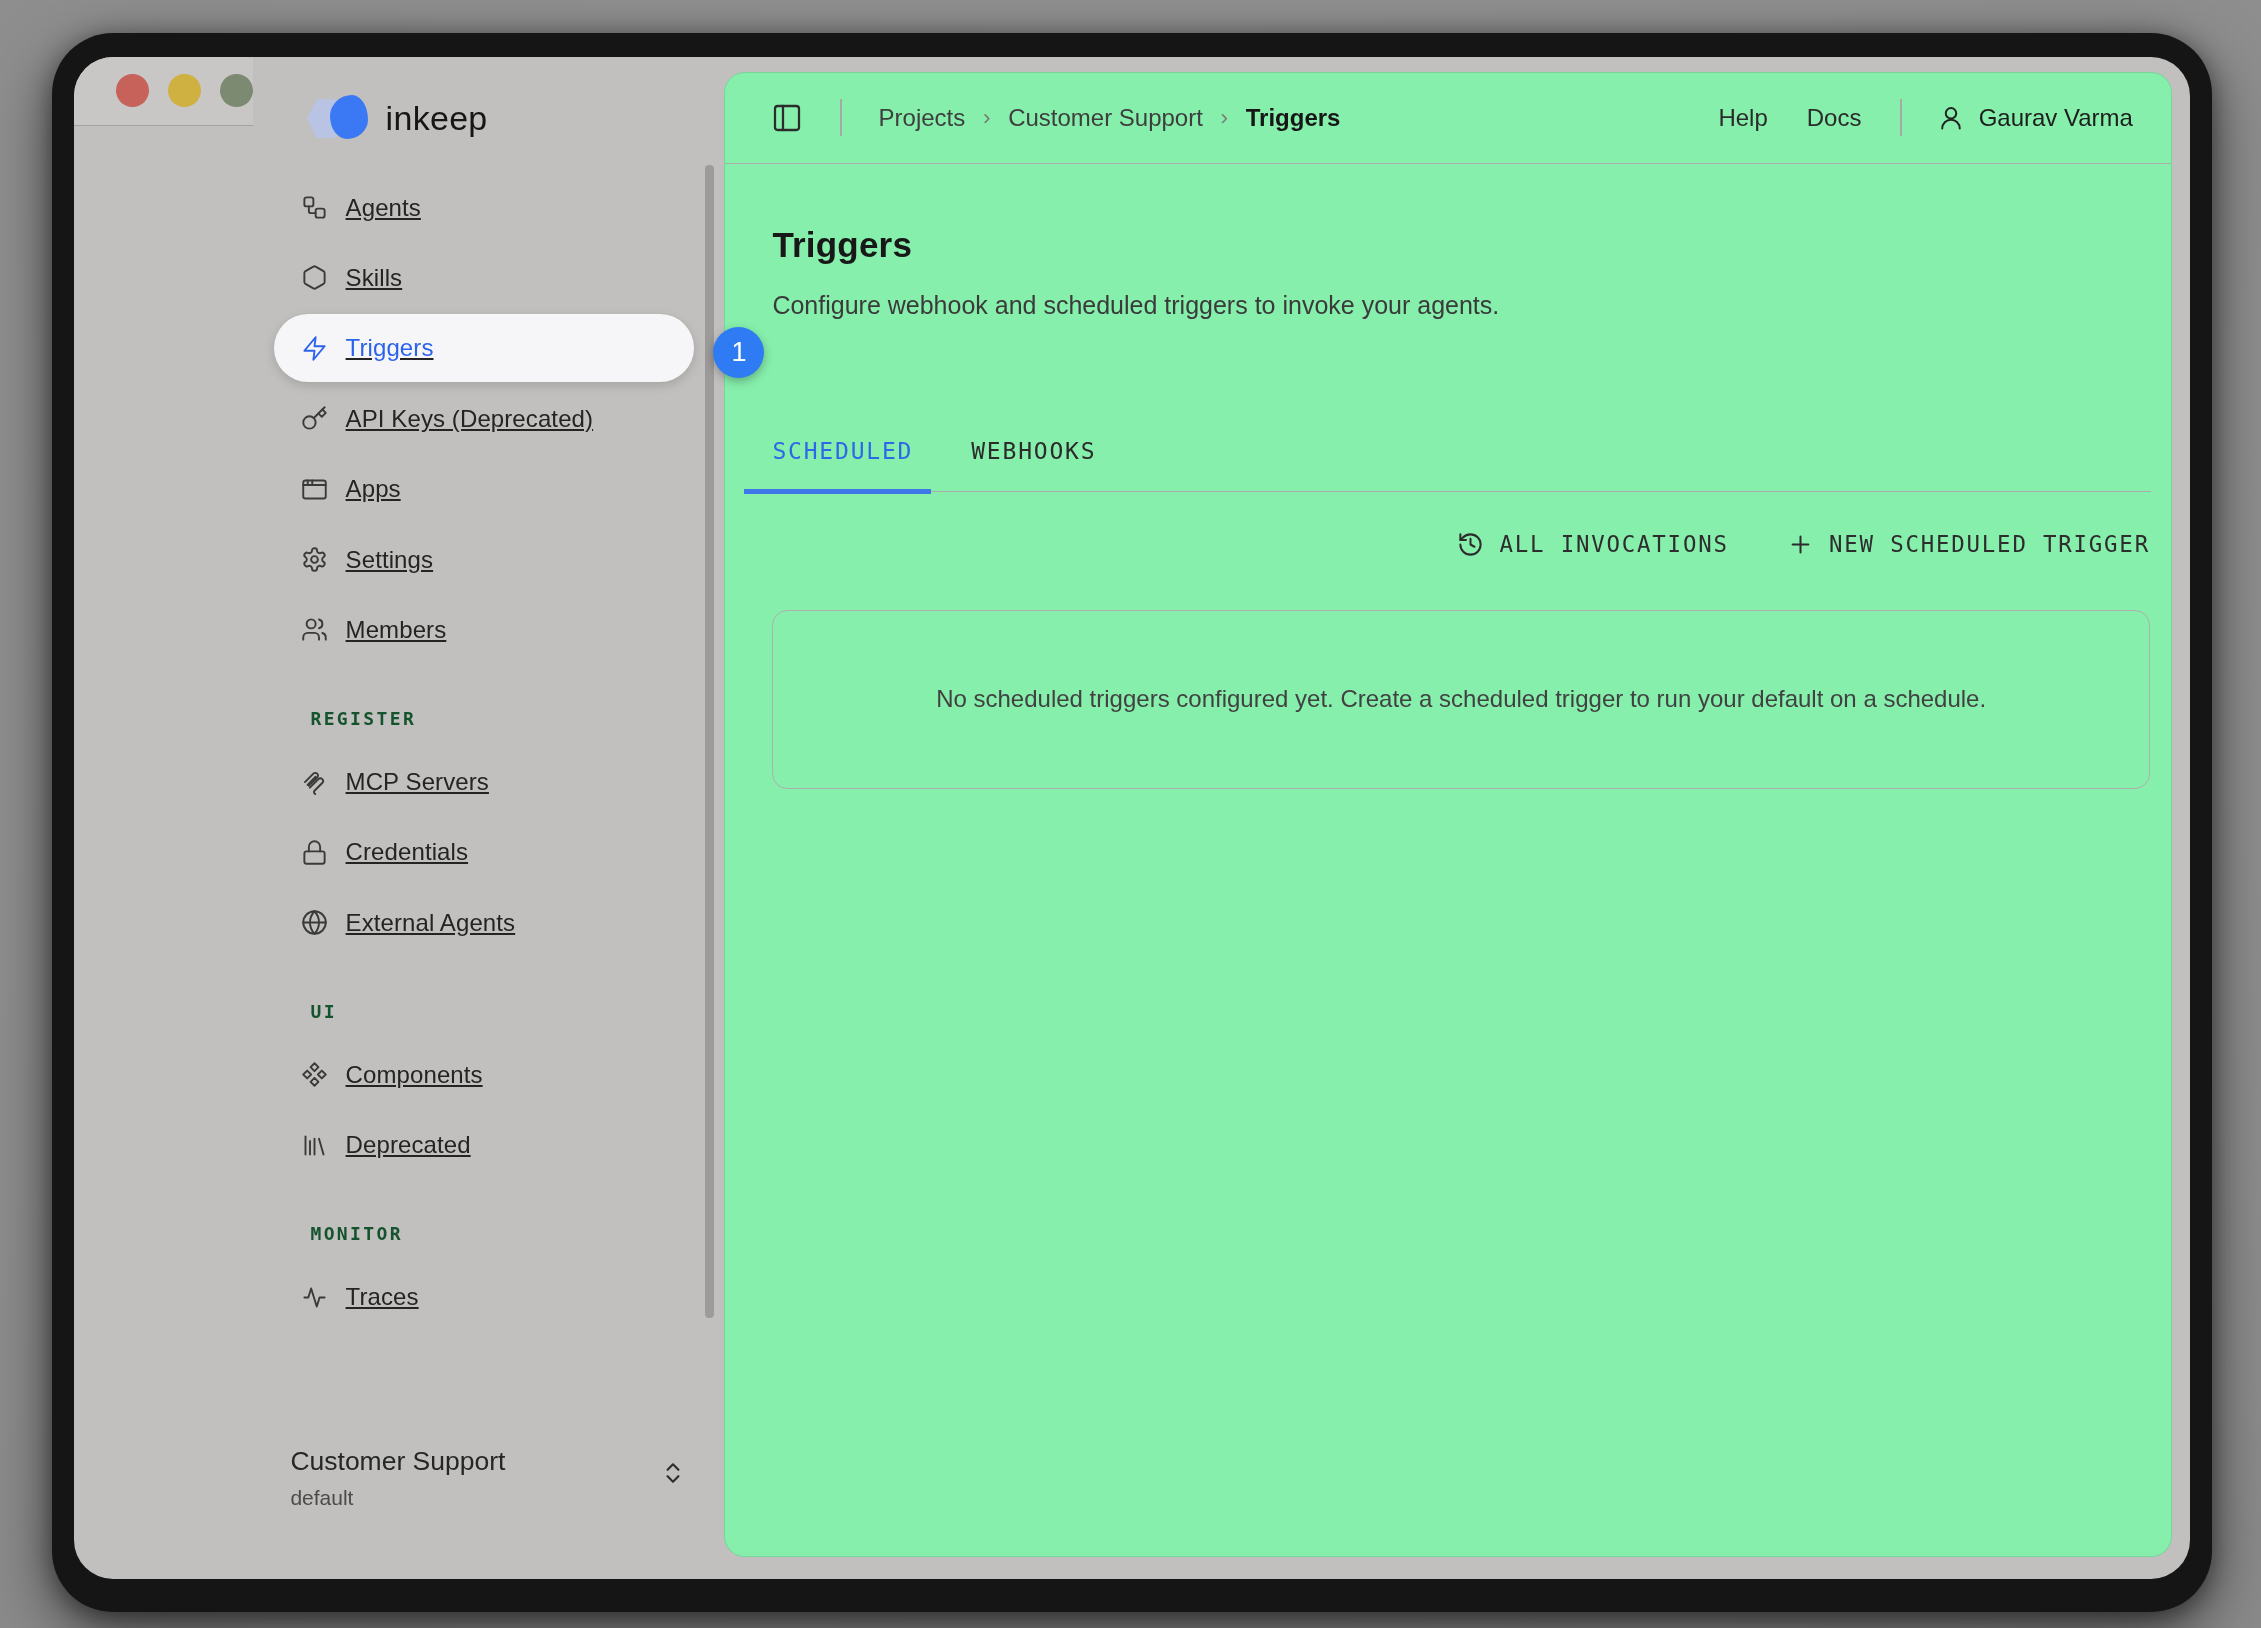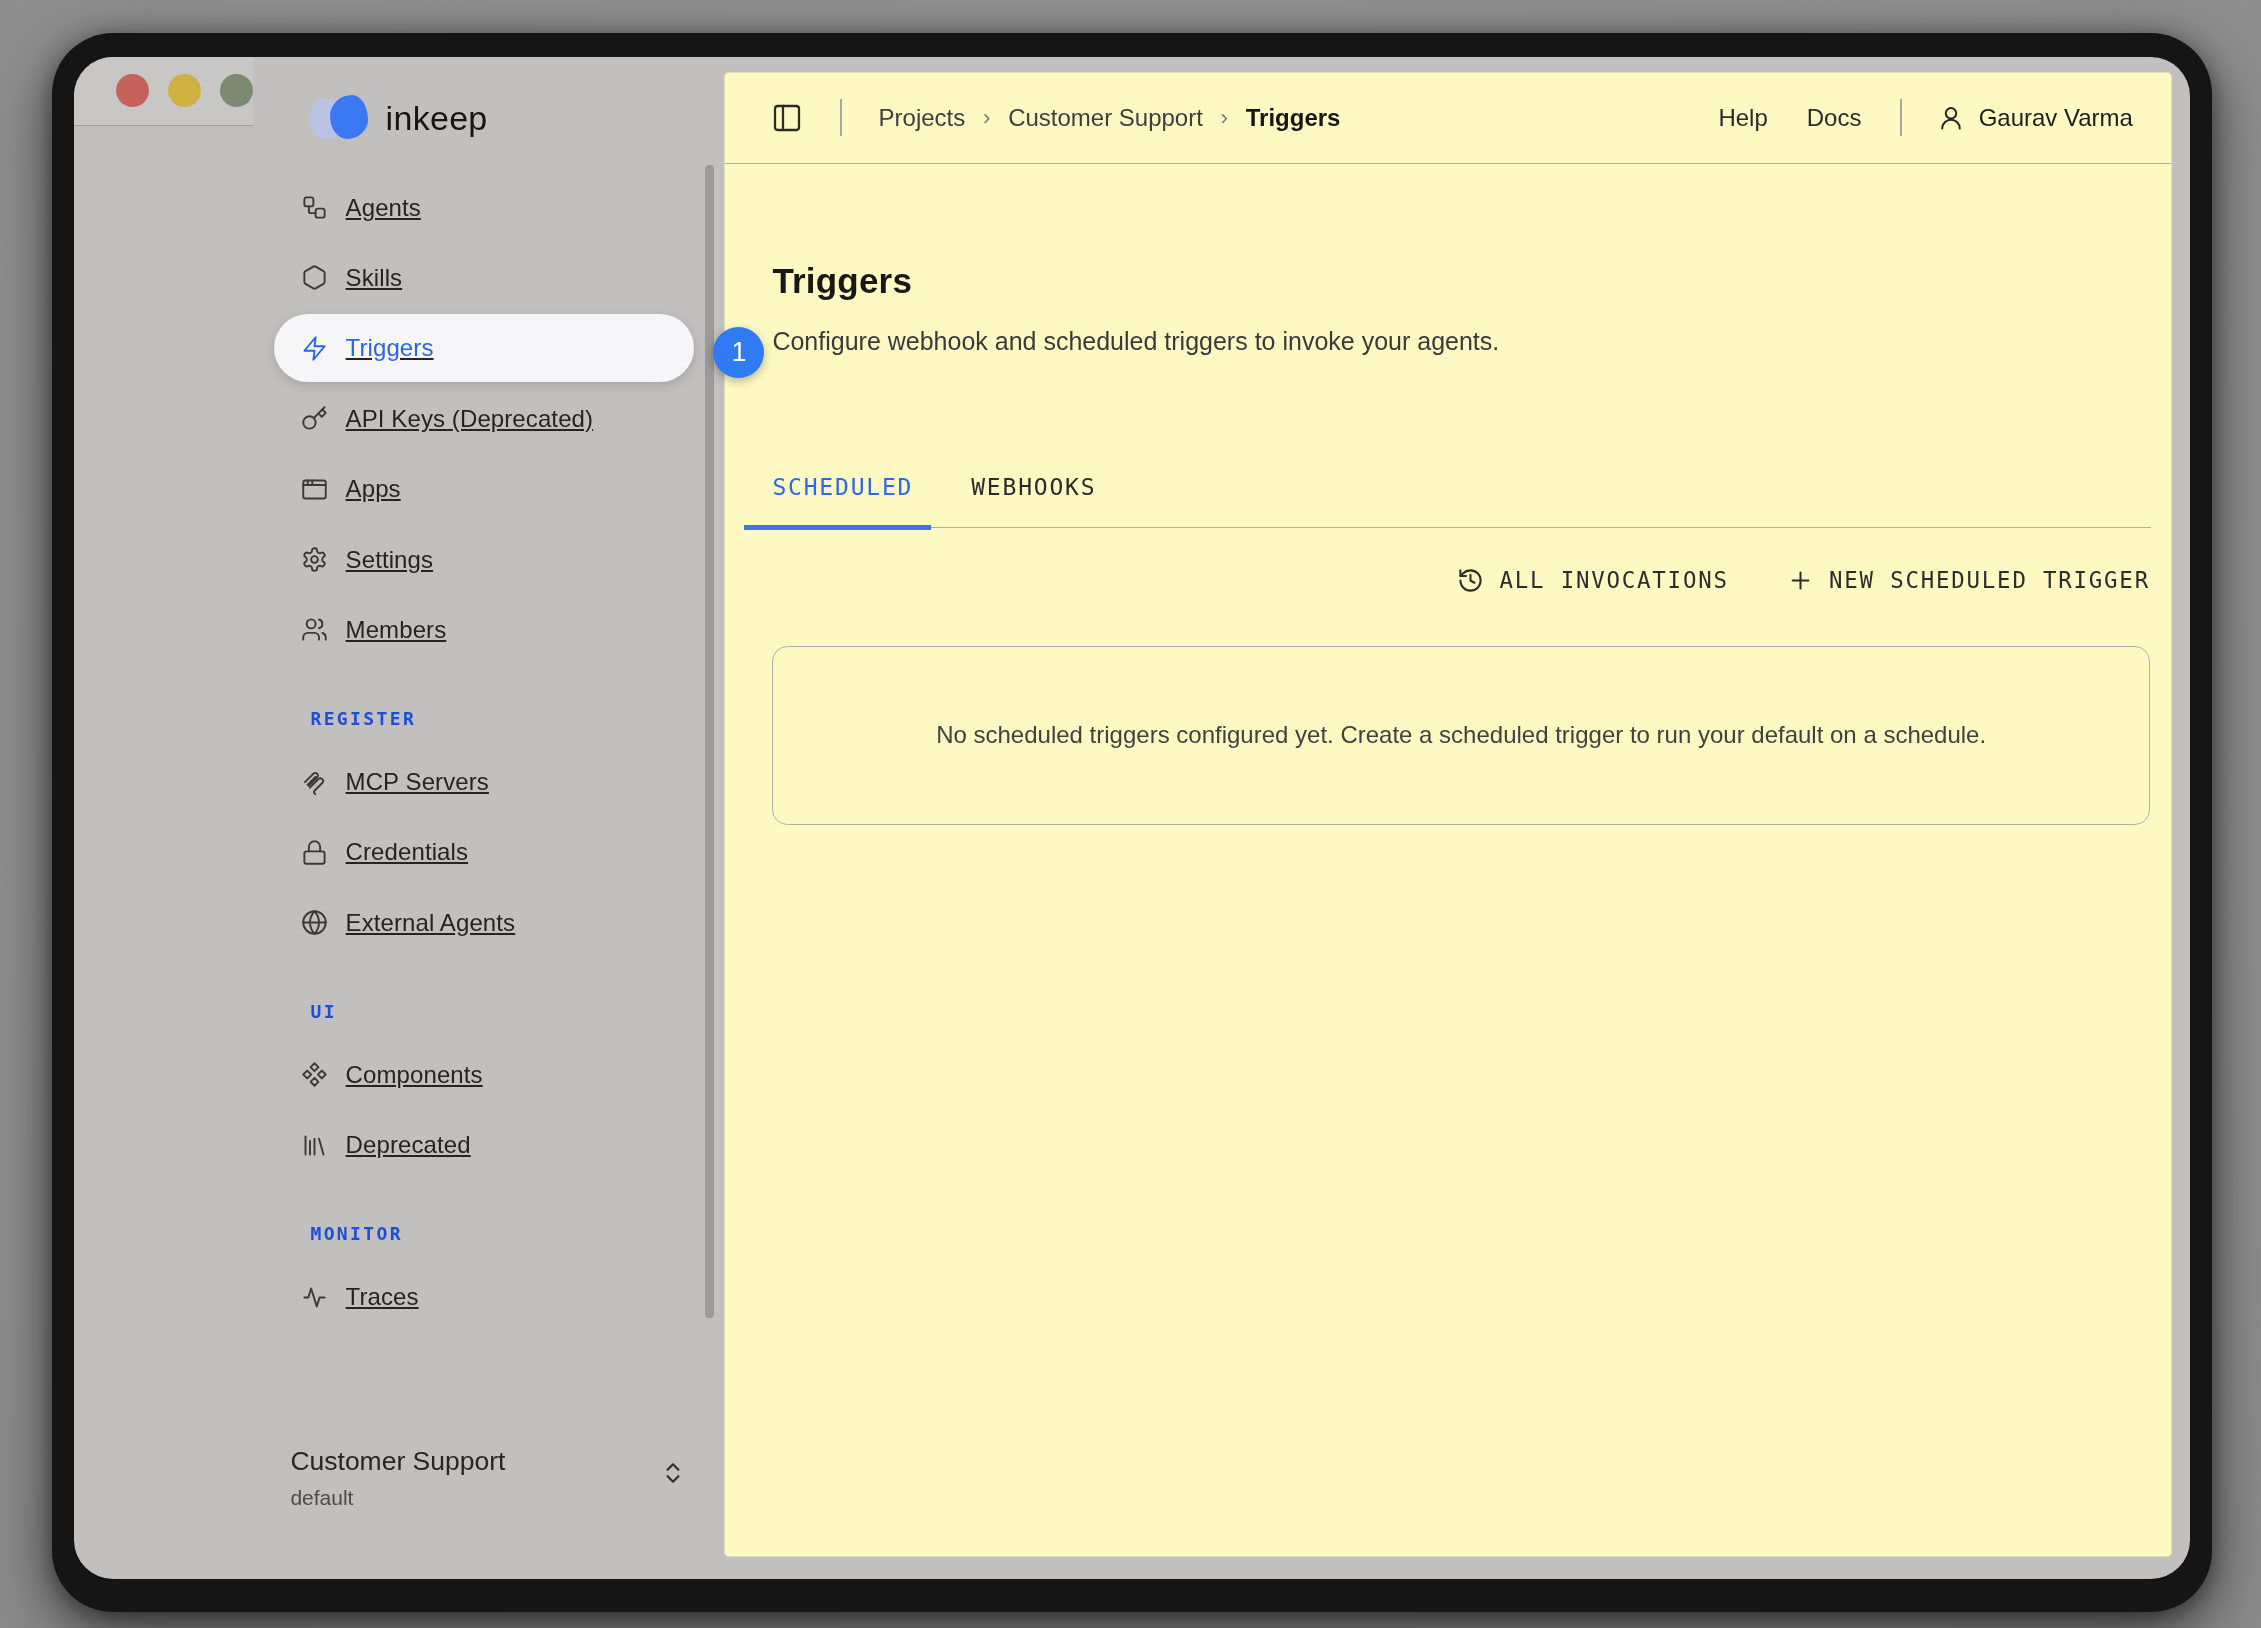--- a/index.html
+++ b/index.html
@@ -52,21 +52,21 @@
     display: flex; align-items: center; gap: 17.7px; color: #242424; cursor: default; text-decoration: underline;
   }
   .nav-item + .nav-item { margin-top: 2.4px; }
   .nav-item .ic { width: 27px; height: 27px; flex: none; color: #3a3a3a; display: flex; }
   .nav-item .lbl { font-size: 24px; letter-spacing: 0.1px; white-space: nowrap; }
   .nav-item.active { background: #f6f6f8; box-shadow: 0 3.5px 10.6px rgba(0,0,0,.15); }
   .nav-item.active .lbl { color: #2a63ec; }
   .nav-item.active .ic { color: #2a63ec; }
   .nav-section {
     margin: 44px 0 19px 10px; font-family: "DejaVu Sans Mono", monospace;
-    font-size: 18px; font-weight: 600; letter-spacing: 2.4px; color: #1d4ed8;
+    font-size: 18px; font-weight: 600; letter-spacing: 2.4px; color: #14532d;
   }
   .ic svg { width: 100%; height: 100%; }
 
   .scrollbar {
     position: absolute; left: 452px; top: 108px; width: 8.2px; height: 1153px;
     background: #9c9b99; border-radius: 4.1px;
   }
 
   .project {
     position: absolute; left: 37px; bottom: 69px; width: 412px;
@@ -82,22 +82,22 @@
     position: absolute; left: 460px; top: 270px; width: 51px; height: 51px; z-index: 6;
     background: #2e7bf3; border-radius: 50%; color: #fff;
     display: flex; align-items: center; justify-content: center;
     font-size: 27px; font-weight: 400; box-shadow: 0 3.5px 9.4px rgba(0,0,0,.28);
   }
 
   
   .main { flex: 1; min-width: 0; padding: 15.3px 17.7px 22.4px 0; }
   .panel {
     width: 100%; height: 100%;
-    background: #fef9c3; border: 0.6px solid rgba(0,0,0,.10); border-radius: 5px;
-    display: flex; flex-direction: column; overflow: hidden; gap: 36px;
+    background: #86efac; border: 0.6px solid rgba(0,0,0,.10); border-radius: 21px;
+    display: flex; flex-direction: column; overflow: hidden;
   }
   .panel-header {
     height: 91px; flex: none; display: flex; align-items: center;
     padding: 0 38px 0 46px; border-bottom: 1.2px solid #adacaa;
   }
   .tgl { width: 32px; height: 32px; color: #2c2c2c; flex: none; }
   .vdiv { width: 1.2px; height: 37px; background: #a9a8a6; flex: none; }
   .crumbs { display: flex; align-items: center; margin-left: 37px; }
   .crumb { font-size: 24px; color: #3e3e3e; white-space: nowrap; }
   .crumb.current { color: #161616; font-weight: 600; }

